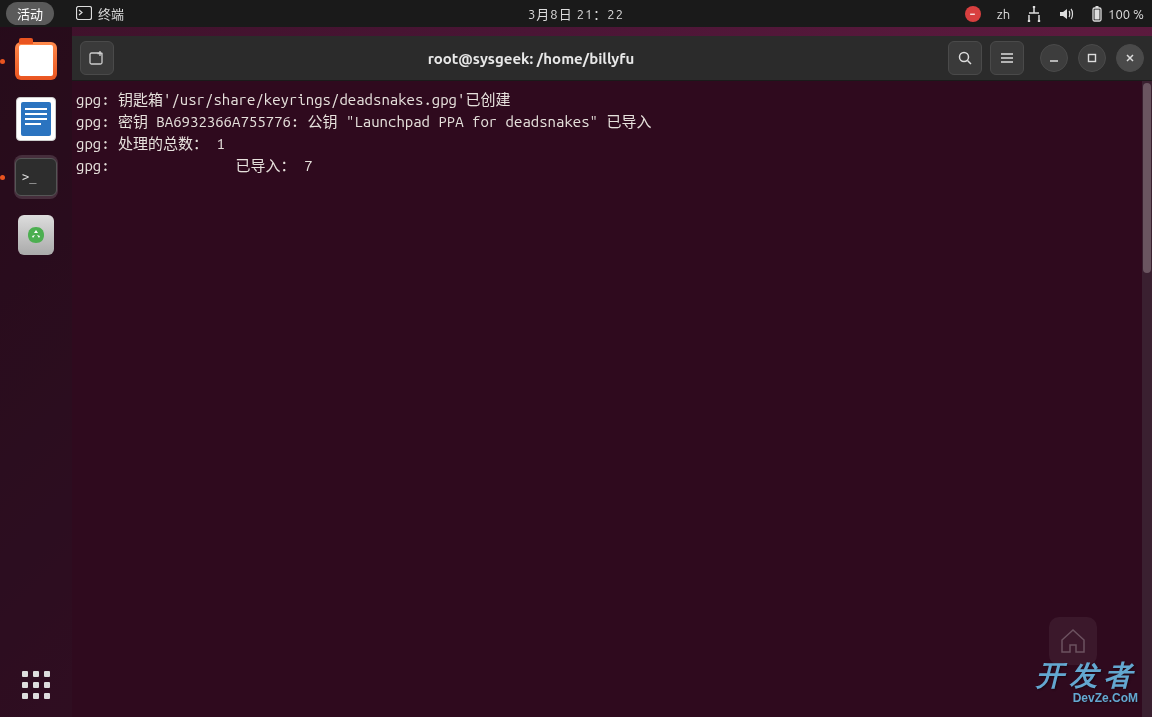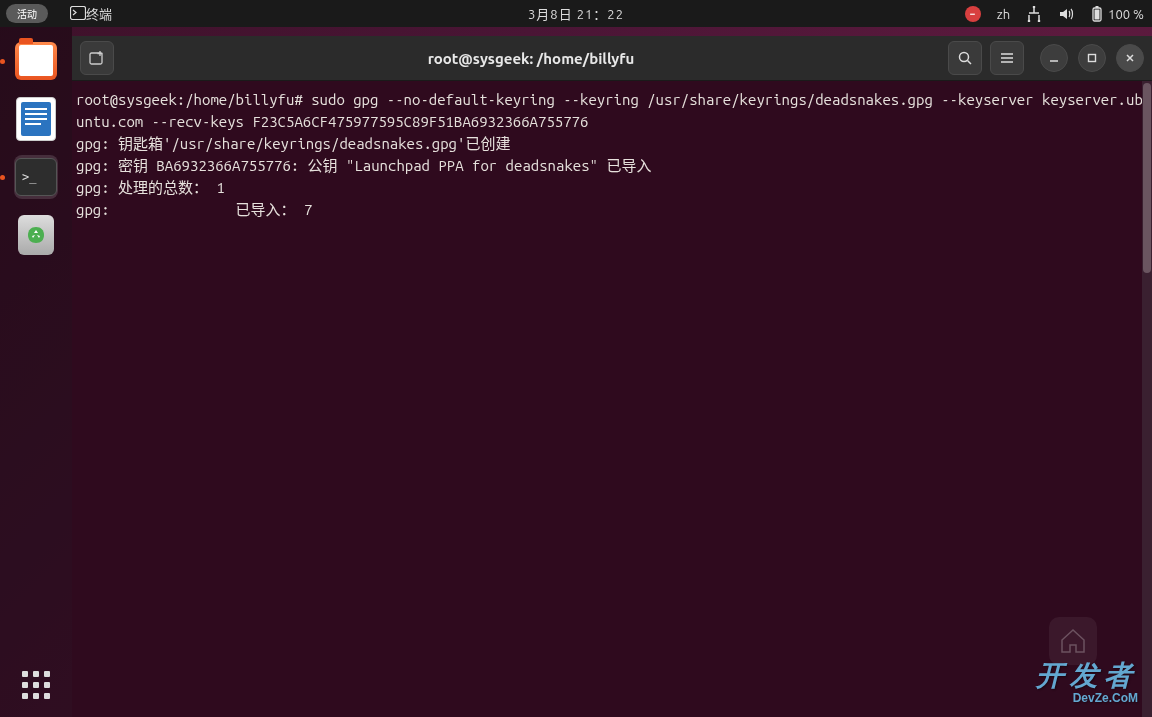--- a/index.html
+++ b/index.html
@@ -19,27 +19,28 @@
       align-items: center;
       font-size: 13px;
       position: relative;
     }
     .activities-btn {
       background: #5a5a5a;
       color: #fff;
       padding: 2px 11px;
       border-radius: 12px;
       margin-left: 6px;
-      font-size: 10px;
+      font-size: 13px;
       cursor: pointer;
     }
     .app-indicator {
       display: flex;
       align-items: center;
       margin-left: 22px;
+      gap: 6px;
     }
     .topbar-center {
       position: absolute;
       left: 50%;
       transform: translateX(-50%);
       letter-spacing: 1px;
     }
     .topbar-right {
       position: absolute;
       right: 8px;
@@ -332,21 +333,20 @@
         </div>
         <div class="tb-btn round" style="background:#4a4a4a;">
           <svg width="12" height="12" viewBox="0 0 12 12">
               <path d="M3 3l6 6M9 3l-6 6" stroke="#ddd" stroke-width="1.5"></path>
             </svg>
         </div>
       </div>
     </div>
   </div>
   <div class="terminal-body">
-    <div class="terminal-line">root@sysgeek:/home/billyfu# sudo gpg --no-default-keyring --keyring /usr/share/keyrings/deadsnakes.gpg --keyserver keyserver.ubuntu.com --recv-keys F23C5A6CF475977595C89F51BA6932366A755776</div>
     <div class="terminal-line">gpg: 钥匙箱'/usr/share/keyrings/deadsnakes.gpg'已创建</div>
     <div class="terminal-line">gpg: 密钥 BA6932366A755776: 公钥 "Launchpad PPA for deadsnakes" 已导入</div>
     <div class="terminal-line">gpg: 处理的总数： 1</div>
     <div class="terminal-line">gpg:               已导入： 7</div>
 
     <div class="scrollbar">
       <div class="scrollbar-thumb"></div>
     </div>
 
     <div class="home-ghost">

